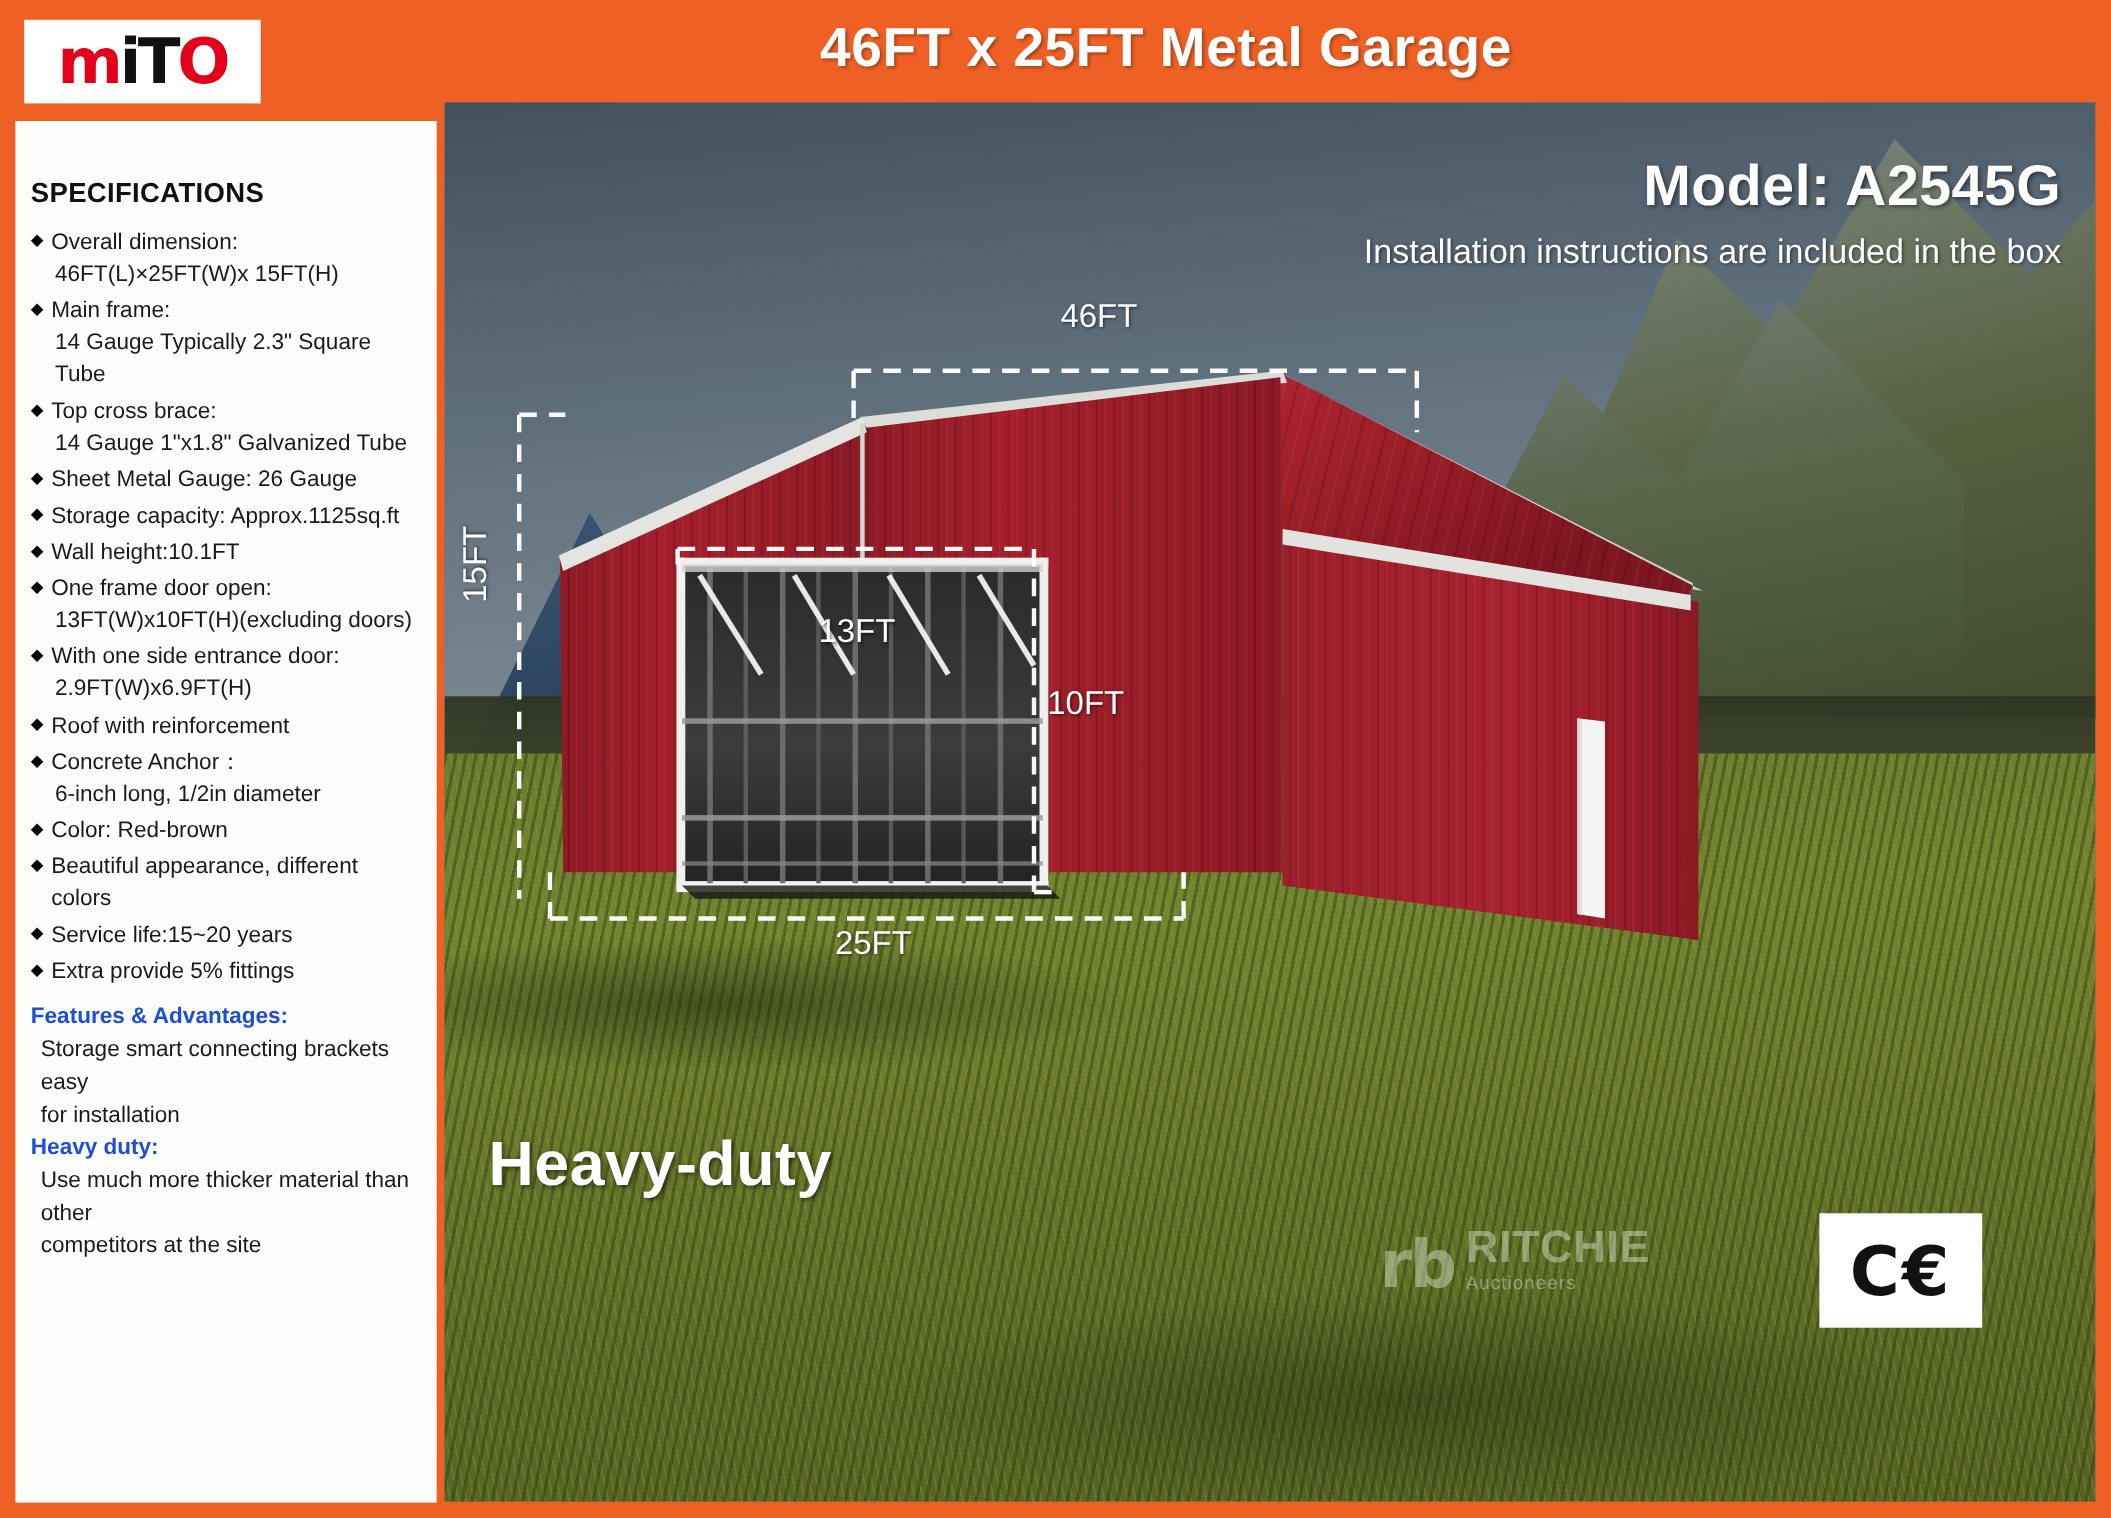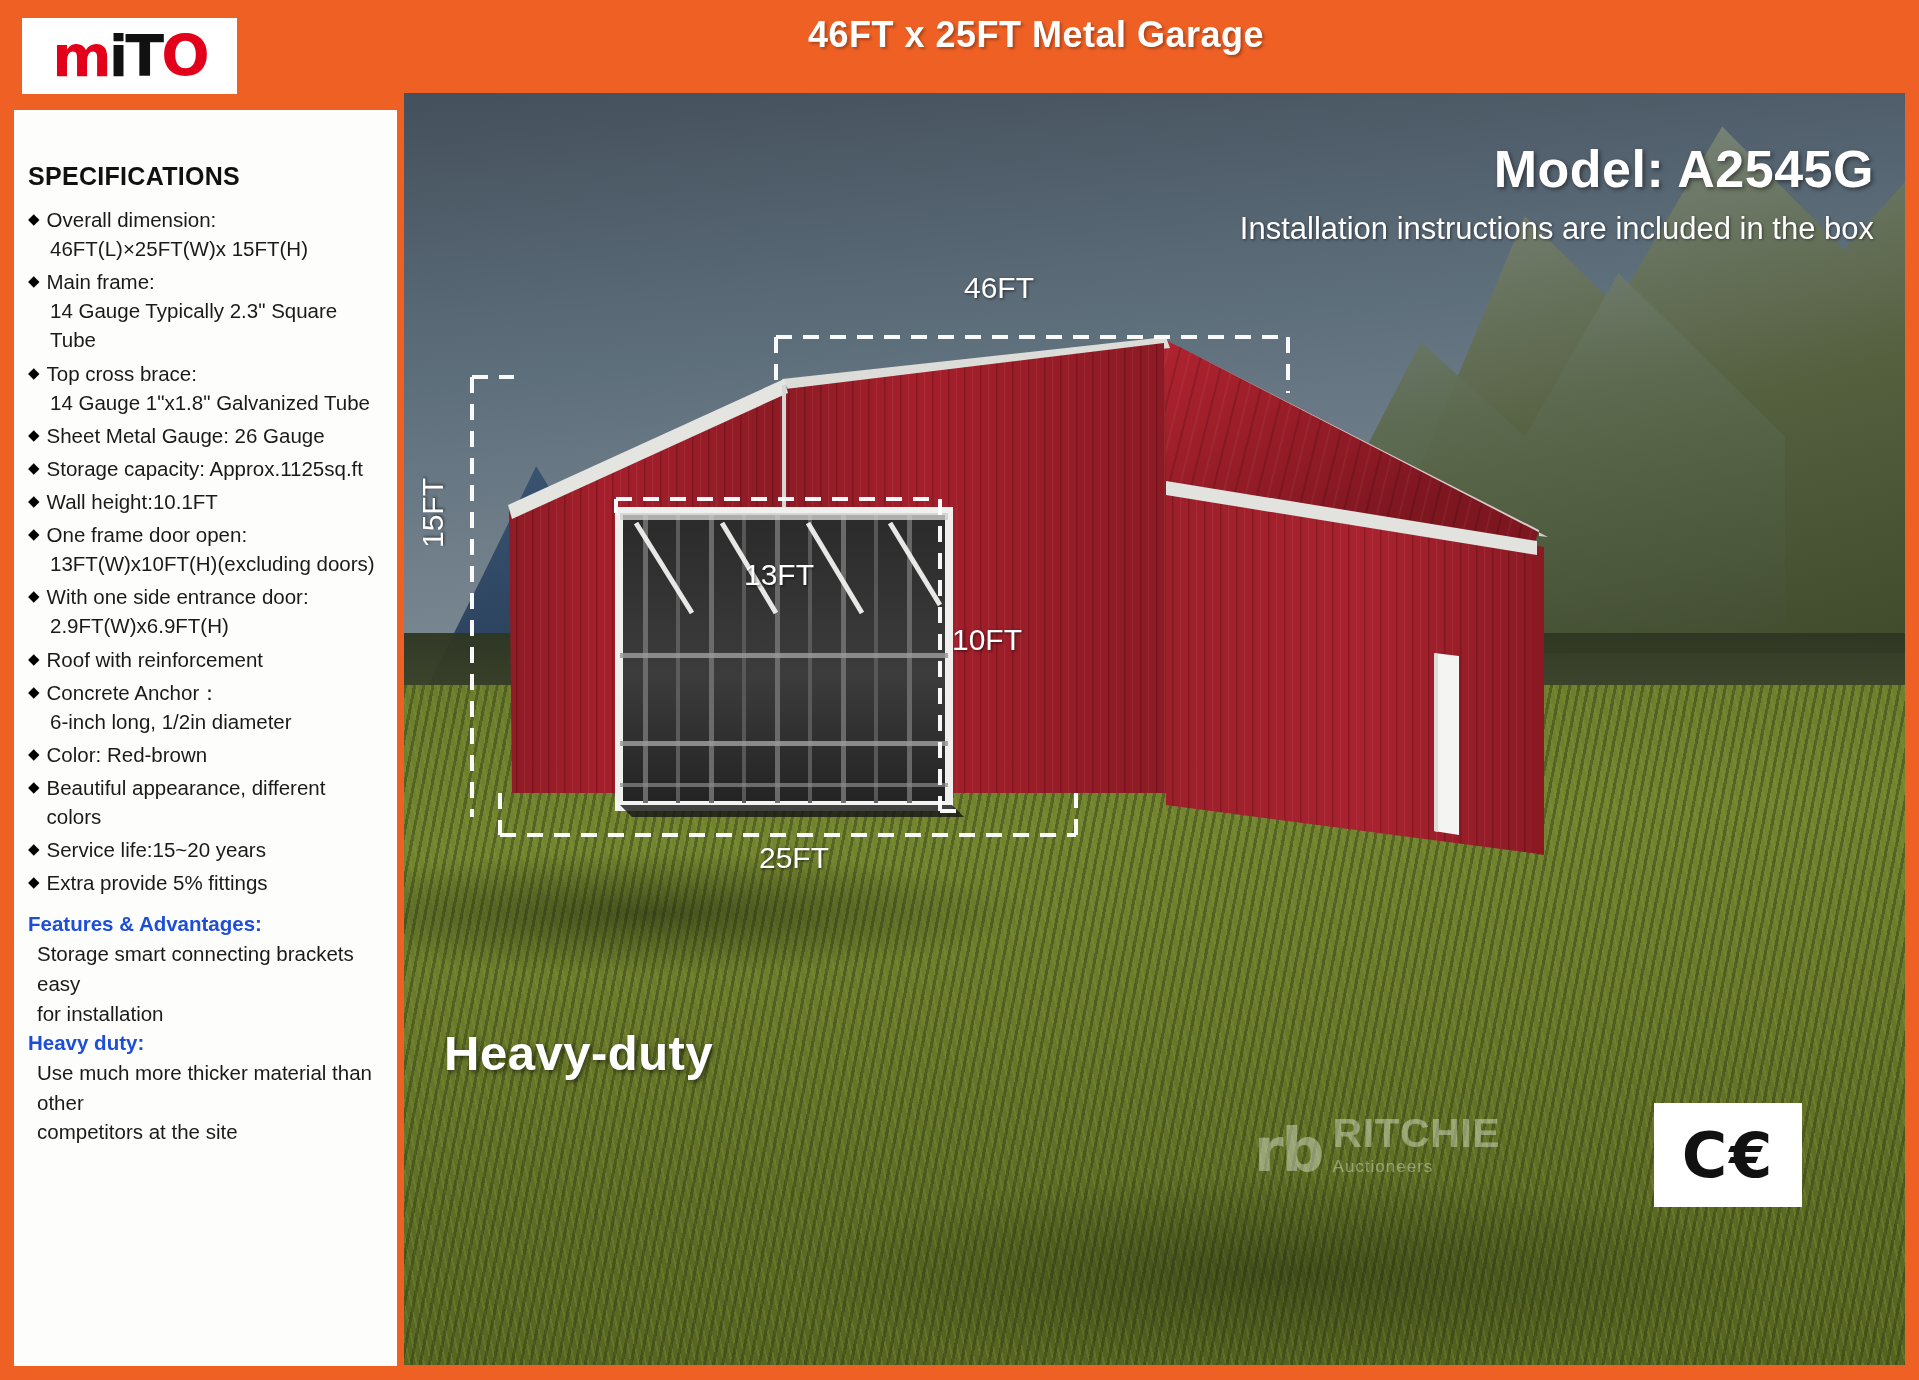--- a/index.html
+++ b/index.html
@@ -26,25 +26,25 @@
     background: #ffffff;
     display: flex; align-items: center; justify-content: center;
   }
   #logo-text {
     font-size: 57px; font-weight: bold; letter-spacing: -3px;
     line-height: 1; font-family: "DejaVu Sans", sans-serif;
   }
   .logo-red { color: #e2001a; }
   .logo-black { color: #111111; }
   #header-title {
-    position: absolute; left: 476px; top: 14px;
+    position: absolute; left: 500px; top: 14px;
     width: 1120px;
     text-align: center;
     color: #ffffff;
-    font-size: 36px; font-weight: bold;
+    font-size: 50px; font-weight: bold;
     letter-spacing: 0.5px;
     text-shadow: 2px 2px 3px rgba(0,0,0,0.30);
   }
 
   
   #spec-panel {
     position: absolute; left: 14px; top: 110px;
     width: 383px; height: 1256px;
     background: #fdfdfb;
     padding: 52px 14px 10px 14px;
@@ -134,21 +134,21 @@
     text-shadow: 2px 2px 4px rgba(0,0,0,0.45);
   }
   #install-line {
     position: absolute; left: 330px; top: 118px; width: 1140px;
     text-align: right; color: #ffffff;
     font-size: 31px; font-weight: normal;
     text-shadow: 1px 1px 3px rgba(0,0,0,0.50);
   }
   #heavy-duty {
     position: absolute; left: 40px; top: 932px;
-    color: #ffffff; font-weight: bold; font-size: 49px;
+    color: #ffffff; font-weight: bold; font-size: 57px;
     letter-spacing: 0.5px;
     text-shadow: 2px 2px 5px rgba(0,0,0,0.55);
   }
 
   .dim-label { position: absolute; color: #ffffff; font-weight: normal;
     font-size: 30px; text-shadow: 1px 1px 3px rgba(0,0,0,0.6); }
   #dim-46 { left: 560px; top: 178px; }
   #dim-13 { left: 340px; top: 465px; }
   #dim-10 { left: 548px; top: 530px; }
   #dim-25 { left: 355px; top: 748px; }

